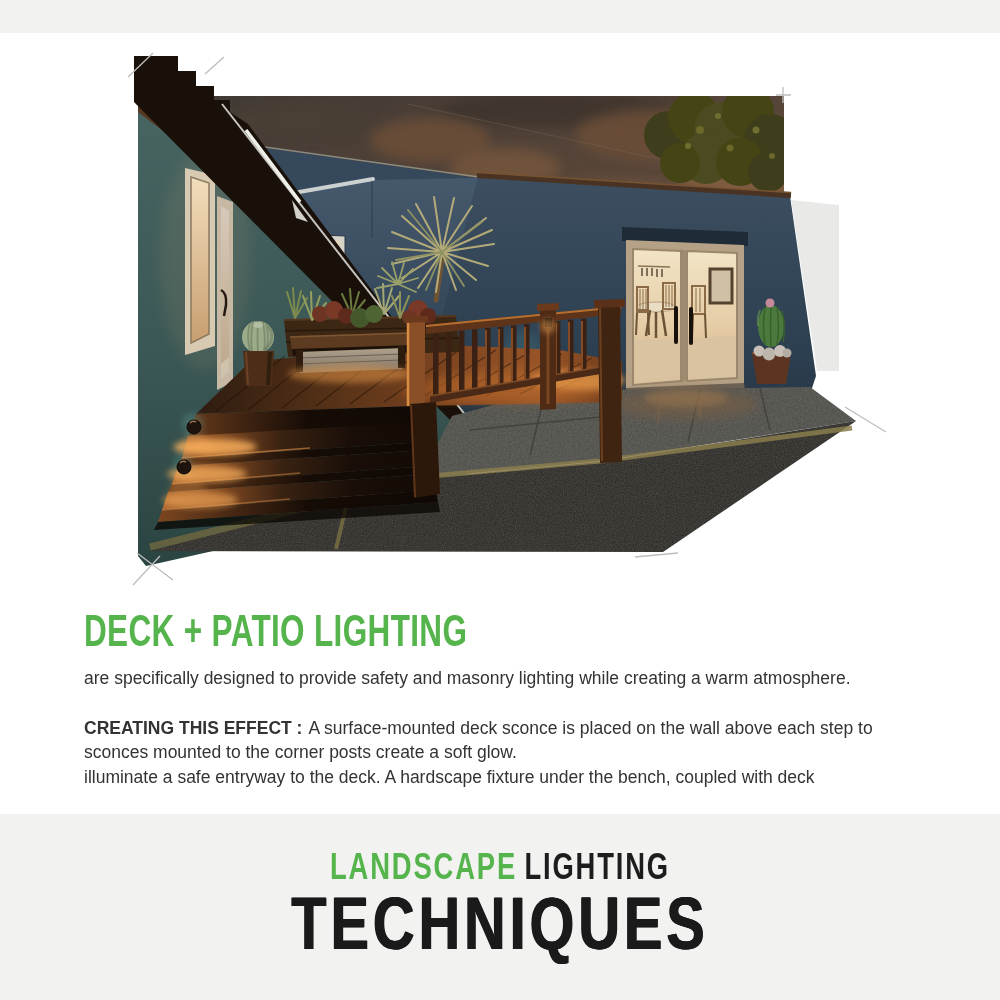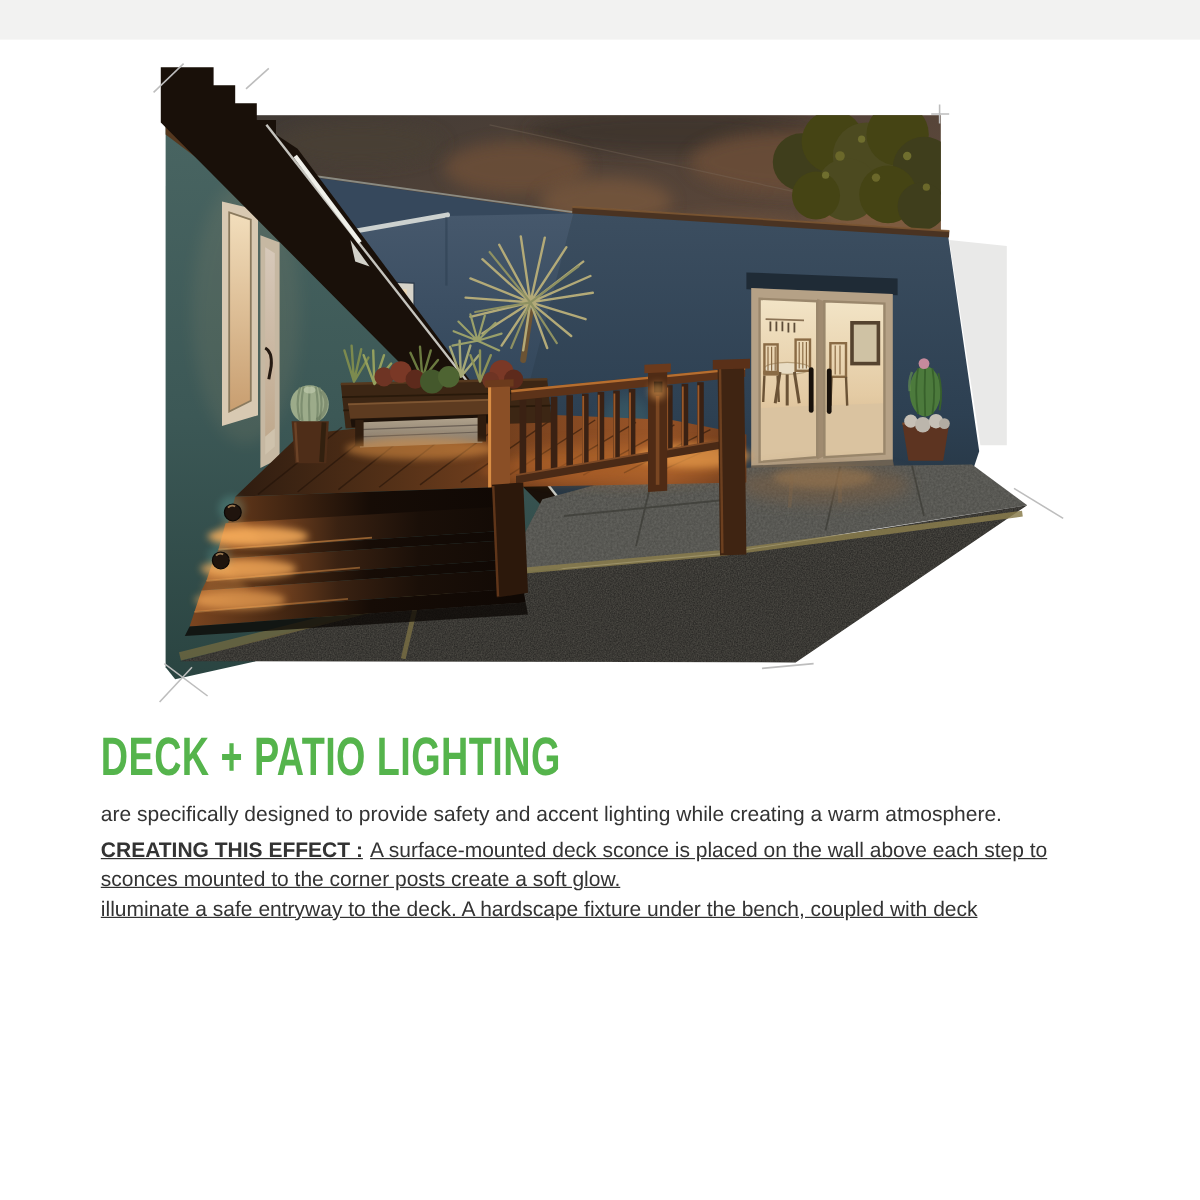--- a/index.html
+++ b/index.html
@@ -7,21 +7,21 @@
         font-family:"Liberation Sans", sans-serif;}
   .band-top{position:absolute;left:0;top:0;width:1000px;height:33px;background:#f2f2f1;}
   .art{position:absolute;left:120px;top:40px;width:780px;height:560px;}
   .art svg{display:block;width:100%;height:100%;}
 
   .headline{position:absolute;left:84px;top:608px;margin:0;
             font-size:45px;font-weight:bold;letter-spacing:.5px;line-height:1.0;
             transform:scaleX(.70);transform-origin:left center;white-space:nowrap;}
   .body-copy{position:absolute;left:84px;top:666px;font-size:17.5px;line-height:24.5px;
              white-space:nowrap;}
-  .body-copy .para2{margin-top:5px;text-decoration:underline;}
+  .body-copy .para2{margin-top:25px;}
   .body-copy .bold{font-weight:bold;margin-right:6px;}
 
   .footer{position:absolute;left:0;top:814px;width:1000px;height:186px;background:#f2f2f1;
           text-align:center;}
   .brand-line{margin:34px 0 0 0;font-size:37px;font-weight:bold;letter-spacing:2.5px;
               line-height:1;transform:scaleX(.74);transform-origin:center;white-space:nowrap;}
   .brand-line .w2{margin-left:10px;}
   .tech-line{margin:4px 0 0 0;font-size:74px;font-weight:bold;letter-spacing:5px;line-height:.95;
              transform:scaleX(.78);transform-origin:center;white-space:nowrap;
              text-shadow:.7px 0 0 currentColor,-.7px 0 0 currentColor;}
@@ -384,22 +384,28 @@
         <path d="M137,553 L173,580"></path>
           <path d="M160,556 L133,585"></path>
       </g>
     </svg>
   </div>
 
   <h1 class="headline" style="color: rgb(85, 180, 76);">DECK + PATIO LIGHTING</h1>
 
   <div class="body-copy" style="color: rgb(51, 51, 51);">
     <div class="para1">
-      <div>are specifically designed to provide safety and accent lighting while creating a warm atmosphere.</div>
+      <div>are specifically designed to provide safety and masonry lighting while creating a warm atmosphere.</div>
     </div>
     <div class="para2">
       <div><span class="bold">CREATING THIS EFFECT :</span><span>A surface-mounted deck sconce is placed on the wall above each step to</span></div>
       <div>sconces mounted to the corner posts create a soft glow.</div>
       <div>illuminate a safe entryway to the deck. A hardscape fixture under the bench, coupled with deck</div>
     </div>
   </div>
 
+  <div class="footer" style="background: rgb(242, 242, 241);">
+    <div class="brand-line">
+      <span class="w1" style="color: rgb(85, 180, 76);">LANDSCAPE</span><span class="w2" style="color: rgb(29, 29, 29);">LIGHTING</span>
+    </div>
+    <div class="tech-line" style="color: rgb(26, 26, 26);">TECHNIQUES</div>
+  </div>
 </div>
 
 </body></html>

